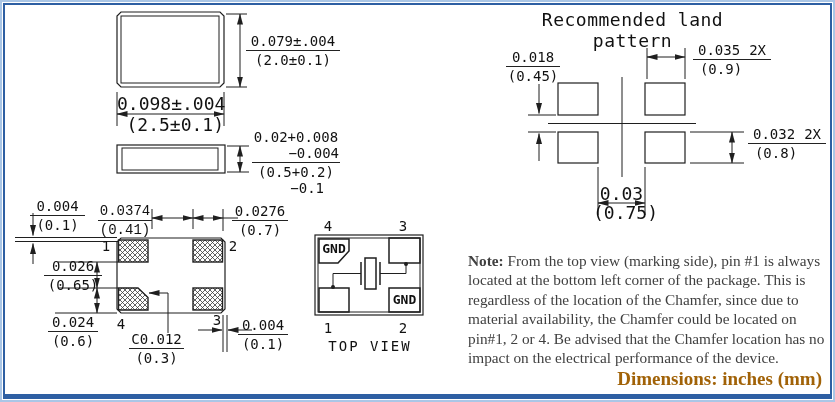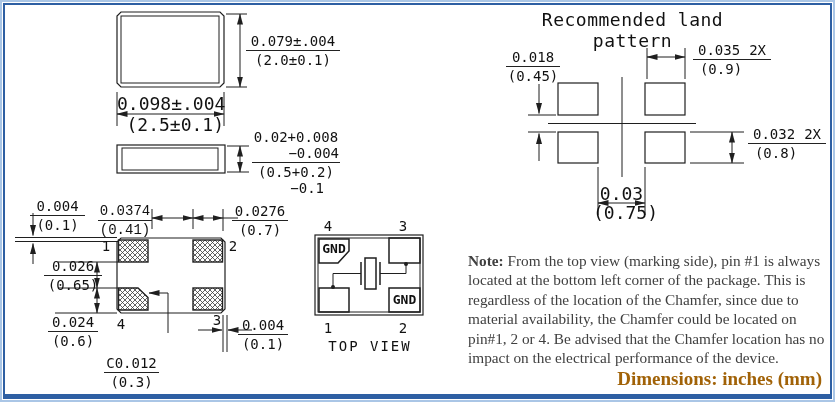--- a/index.html
+++ b/index.html
@@ -151,21 +151,21 @@
     <span class="den">(0.7)</span>
   </div>
   <div class="frac" style="left:36px;top:258px;width:58px;margin-left:8px;">
     <span class="num">0.026</span>
     <span class="den">(0.65)</span>
   </div>
   <div class="frac" style="left:48px;top:314px;width:50px;">
     <span class="num">0.024</span>
     <span class="den">(0.6)</span>
   </div>
-  <div class="frac" style="left:104px;top:331px;width:55px;margin-top:24px;">
+  <div class="frac" style="left:129px;top:331px;width:55px;">
     <span class="num">C0.012</span>
     <span class="den">(0.3)</span>
   </div>
   <div class="frac" style="left:238px;top:317px;width:50px;">
     <span class="num">0.004</span>
     <span class="den">(0.1)</span>
   </div>
 
   <div class="pin" style="left:99px;top:238px;">1</div>
   <div class="pin" style="left:226px;top:238px;">2</div>

